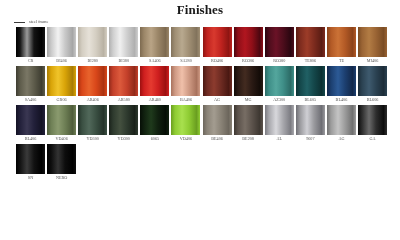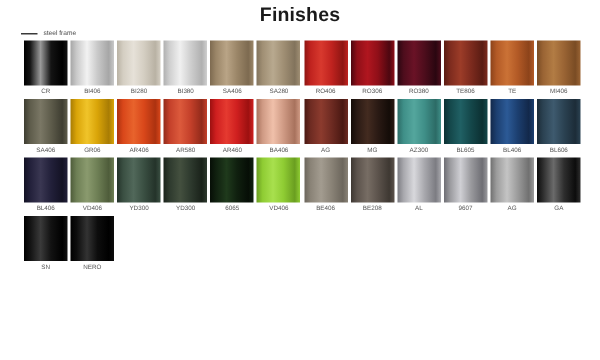--- a/index.html
+++ b/index.html
@@ -2,21 +2,21 @@
 <html><head>
 <meta charset="utf-8">
 <style>
   html,body{margin:0;padding:0;}
   body{
     width:400px;height:189px;overflow:hidden;
     background:#ffffff;
     font-family:"Liberation Sans", sans-serif;
     -webkit-font-smoothing:antialiased;
   }
-  #page{position:relative;width:392px;height:189px;}
+  #page{position:relative;width:392px;height:189px;font-family:Liberation Serif, serif;}
 
   
   .title{
     position:absolute;left:0;top:2px;width:400px;
     text-align:center;
     font-size:13px;font-weight:bold;color:#1a1a1a;
     letter-spacing:.1px;
   }
 
   

